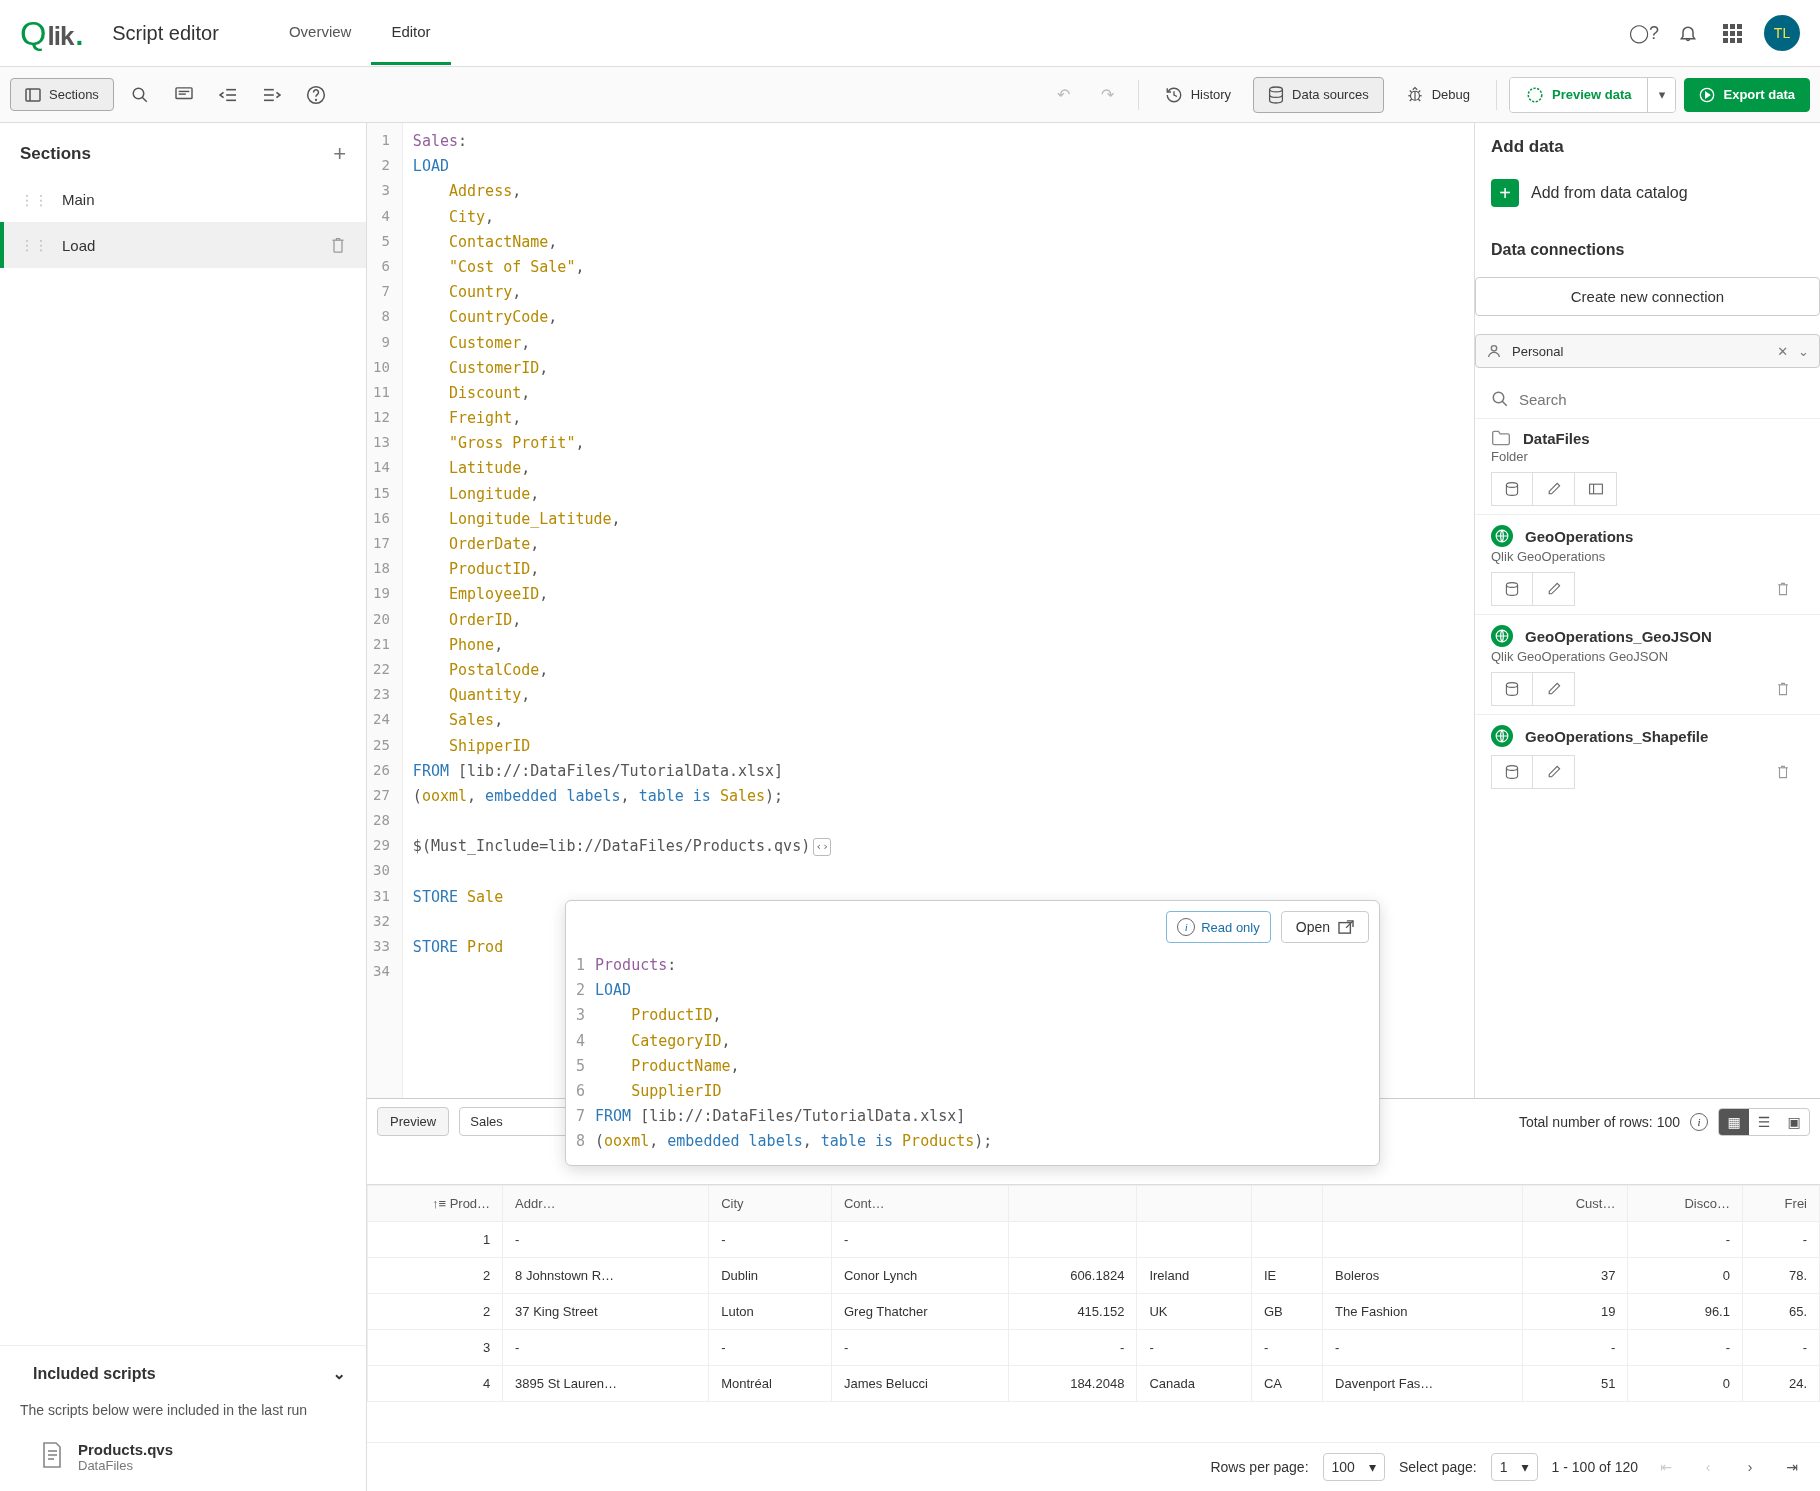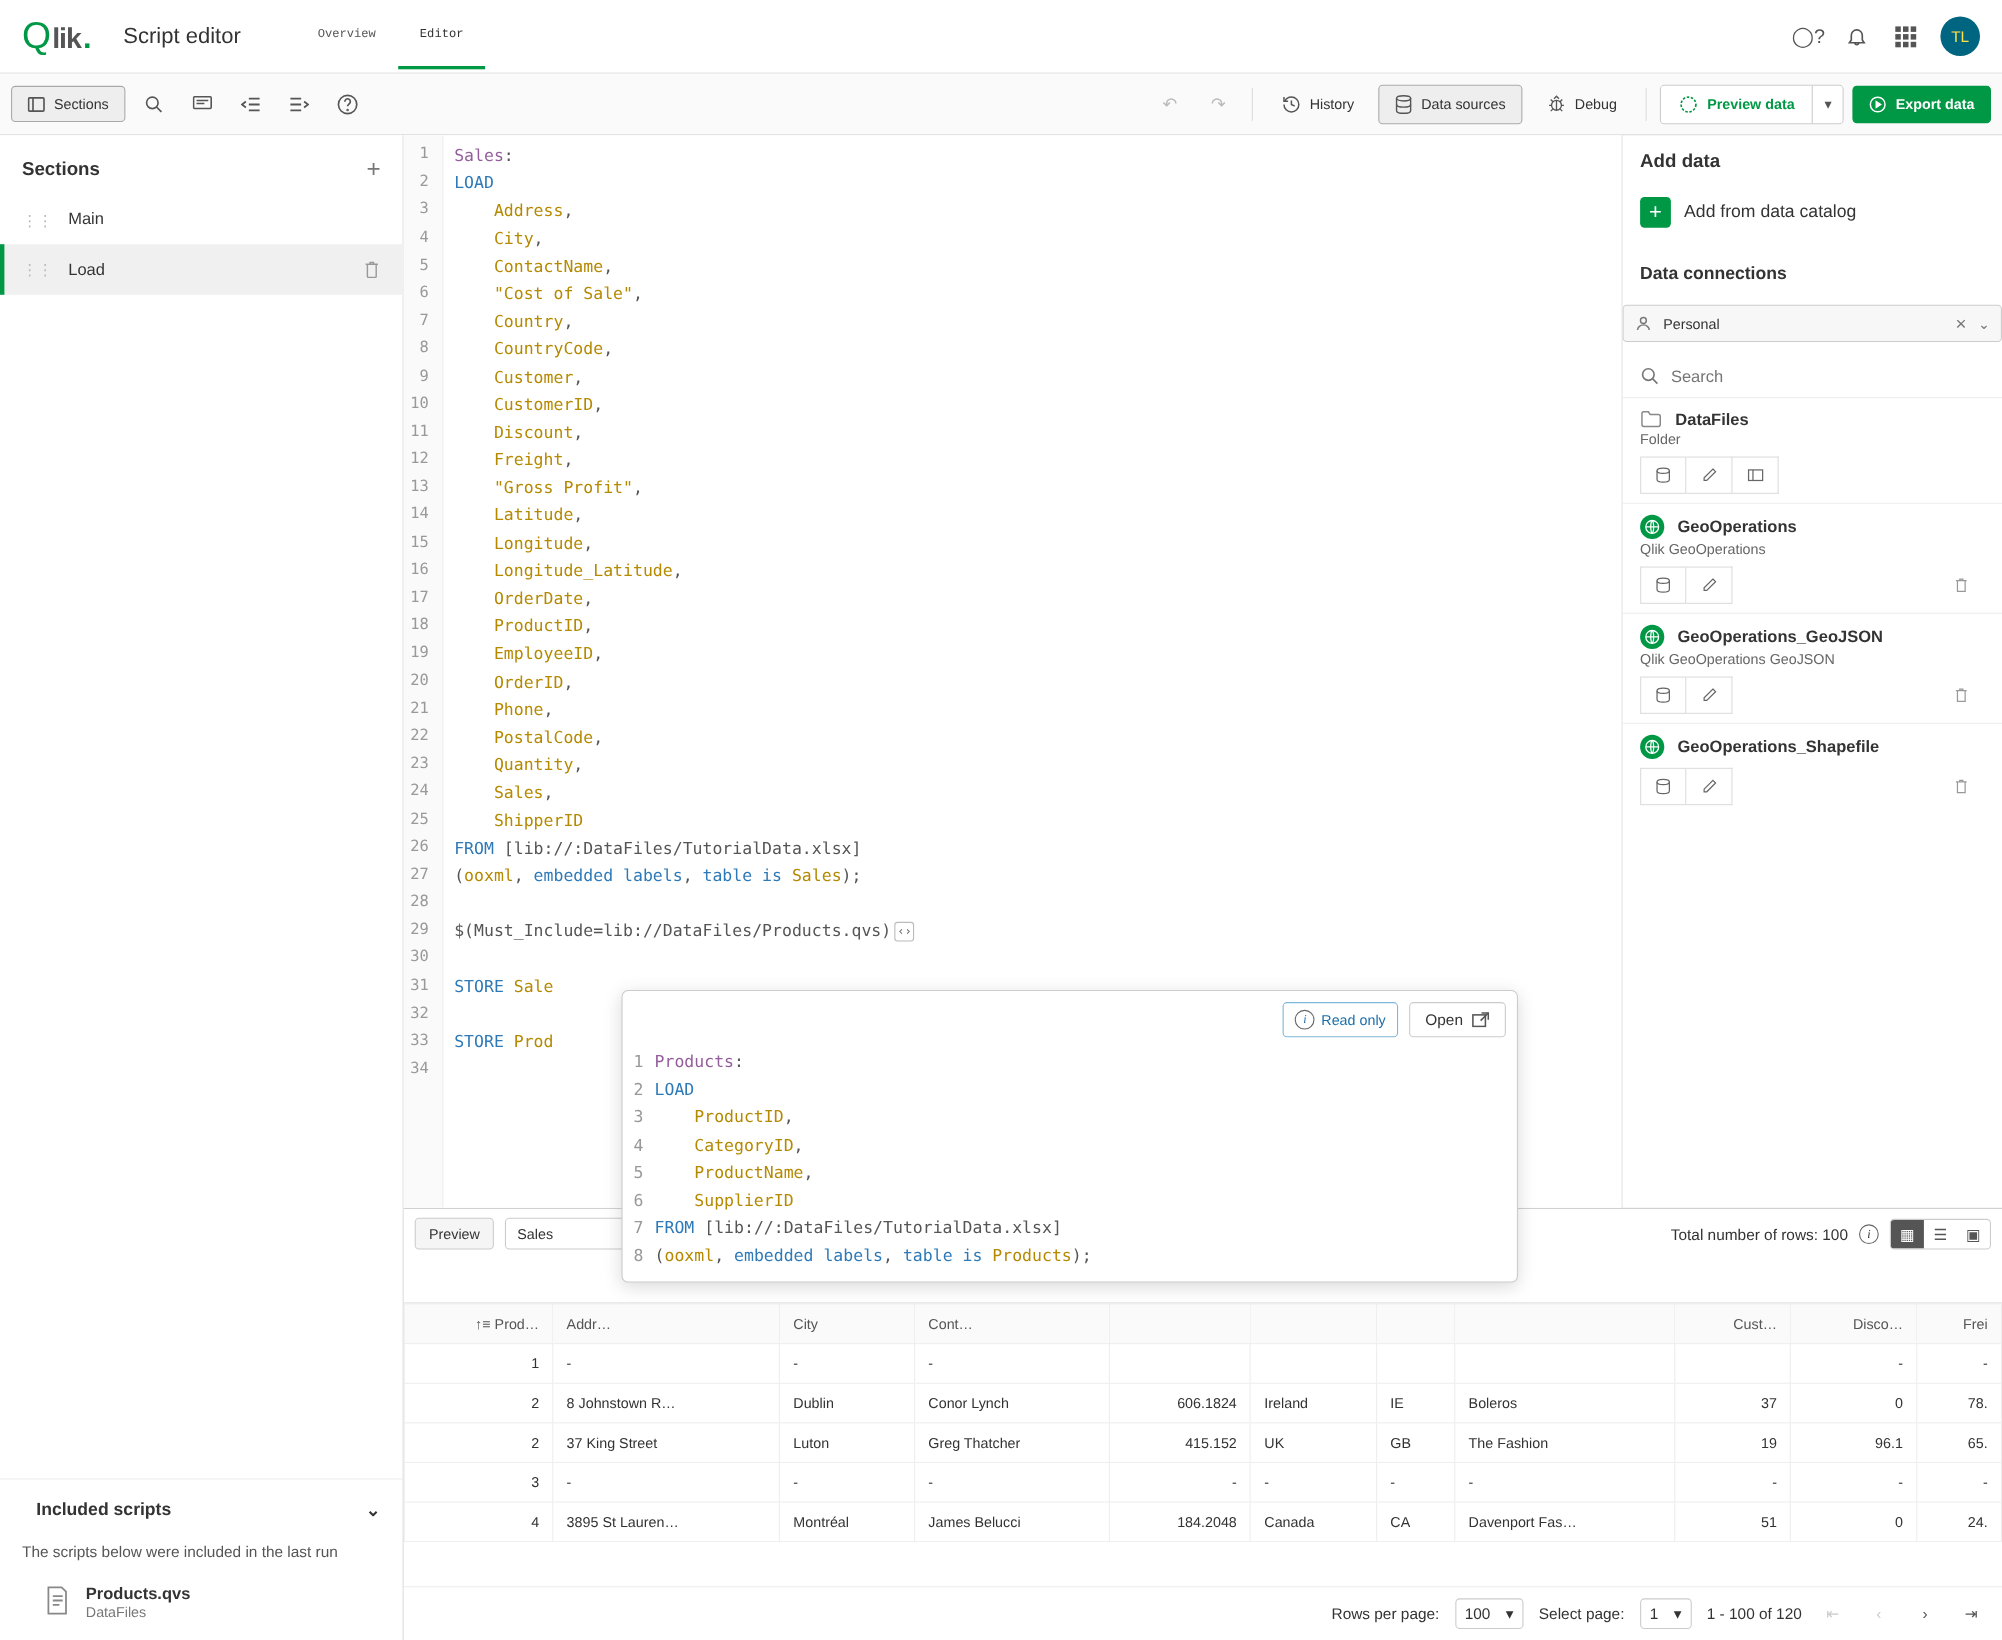--- a/index.html
+++ b/index.html
@@ -5,21 +5,21 @@
 * { box-sizing: border-box; margin: 0; padding: 0; }
 body { font-family: -apple-system, BlinkMacSystemFont, "Segoe UI", Arial, sans-serif; font-size: 13px; color: #333; background: #fff; overflow: hidden; }
 .app { display: flex; flex-direction: column; height: 1491px; width: 1820px; }
 
 
 .header { display: flex; align-items: center; height: 67px; border-bottom: 1px solid #ddd; padding: 0 20px; gap: 30px; }
 .logo { font-size: 28px; font-weight: 600; color: #009845; letter-spacing: -1px; display: flex; align-items: baseline; gap: 2px;}
 .logo-o { color: #009845; font-size:34px; font-weight:400;}
 .app-title { font-size: 20px; font-weight: 400; color: #333; }
 .tabs { display: flex; gap: 0; margin-left: 20px; }
-.tab { padding: 22px 20px; font-size: 11px; color: #555; cursor: pointer; border-bottom: 3px solid transparent; font-family: Liberation Mono, monospace; }
+.tab { padding: 22px 20px; font-size: 15px; color: #555; cursor: pointer; border-bottom: 3px solid transparent; }
 .tab.active { color: #333; border-bottom: 3px solid #009845; font-weight: 500; }
 .header-right { margin-left: auto; display: flex; align-items: center; gap: 20px; }
 .h-icon { width: 24px; height: 24px; display: flex; align-items: center; justify-content: center; color: #555; cursor: pointer; font-size: 18px;}
 .apps-icon { display: grid; grid-template-columns: repeat(3, 5px); grid-template-rows: repeat(3, 5px); gap: 2px; }
 .apps-icon span { background: #555; width: 5px; height: 5px; }
 .avatar { width: 36px; height: 36px; border-radius: 50%; background: #006580; color: #fde047; display: flex; align-items: center; justify-content: center; font-size: 14px; font-weight: 500;}
 
 
 .toolbar { display: flex; align-items: center; height: 56px; border-bottom: 1px solid #ddd; background: #fafafa; padding: 0 10px; gap: 8px; }
 .tb-btn { display: flex; align-items: center; gap: 8px; padding: 8px 14px; border: 1px solid #ccc; border-radius: 4px; background: #fff; cursor: pointer; font-size: 13px; color: #333; }
@@ -370,20 +370,21 @@
           <div class="code" id="main-code"><div><span class="tk-label">Sales</span><span class="tk-punc">:</span></div><div><span class="tk-kw">LOAD</span></div><div>    <span class="tk-field">Address</span><span class="tk-punc">,</span></div><div>    <span class="tk-field">City</span><span class="tk-punc">,</span></div><div>    <span class="tk-field">ContactName</span><span class="tk-punc">,</span></div><div>    <span class="tk-str">"Cost of Sale"</span><span class="tk-punc">,</span></div><div>    <span class="tk-field">Country</span><span class="tk-punc">,</span></div><div>    <span class="tk-field">CountryCode</span><span class="tk-punc">,</span></div><div>    <span class="tk-field">Customer</span><span class="tk-punc">,</span></div><div>    <span class="tk-field">CustomerID</span><span class="tk-punc">,</span></div><div>    <span class="tk-field">Discount</span><span class="tk-punc">,</span></div><div>    <span class="tk-field">Freight</span><span class="tk-punc">,</span></div><div>    <span class="tk-str">"Gross Profit"</span><span class="tk-punc">,</span></div><div>    <span class="tk-field">Latitude</span><span class="tk-punc">,</span></div><div>    <span class="tk-field">Longitude</span><span class="tk-punc">,</span></div><div>    <span class="tk-field">Longitude_Latitude</span><span class="tk-punc">,</span></div><div>    <span class="tk-field">OrderDate</span><span class="tk-punc">,</span></div><div>    <span class="tk-field">ProductID</span><span class="tk-punc">,</span></div><div>    <span class="tk-field">EmployeeID</span><span class="tk-punc">,</span></div><div>    <span class="tk-field">OrderID</span><span class="tk-punc">,</span></div><div>    <span class="tk-field">Phone</span><span class="tk-punc">,</span></div><div>    <span class="tk-field">PostalCode</span><span class="tk-punc">,</span></div><div>    <span class="tk-field">Quantity</span><span class="tk-punc">,</span></div><div>    <span class="tk-field">Sales</span><span class="tk-punc">,</span></div><div>    <span class="tk-field">ShipperID</span></div><div><span class="tk-kw">FROM </span><span class="tk-path">[lib://:DataFiles/TutorialData.xlsx]</span></div><div><span class="tk-punc">(</span><span class="tk-field">ooxml</span><span class="tk-punc">, </span><span class="tk-kw">embedded labels</span><span class="tk-punc">, </span><span class="tk-kw">table is </span><span class="tk-field">Sales</span><span class="tk-punc">);</span></div><div>&nbsp;</div><div><span class="tk-path">$(Must_Include=lib://DataFiles/Products.qvs)</span><span class="inc-chip">‹›</span></div><div>&nbsp;</div><div><span class="tk-kw">STORE </span><span class="tk-field">Sale</span></div><div>&nbsp;</div><div><span class="tk-kw">STORE </span><span class="tk-field">Prod</span></div><div>&nbsp;</div></div>
         </div>
 
         <div class="rpanel">
           <div class="rp-title">Add data</div>
           <div class="add-catalog">
             <div class="plus-box">+</div>
             <span>Add from data catalog</span>
           </div>
           <div class="rp-sub">Data connections</div>
+          <div class="conn-btn">Create new connection</div>
           <div class="conn-space">
             <span class="sp-icon">
                 <svg width="16" height="16" viewBox="0 0 24 24" fill="none" stroke="#777" stroke-width="2">
                   <circle cx="12" cy="8" r="4"></circle>
                   <path d="M4 21c0-4 4-7 8-7s8 3 8 7"></path>
                 </svg>
               </span>
             <span>Personal</span>
             <span class="x">✕</span>
             <span class="chev">⌄</span>

